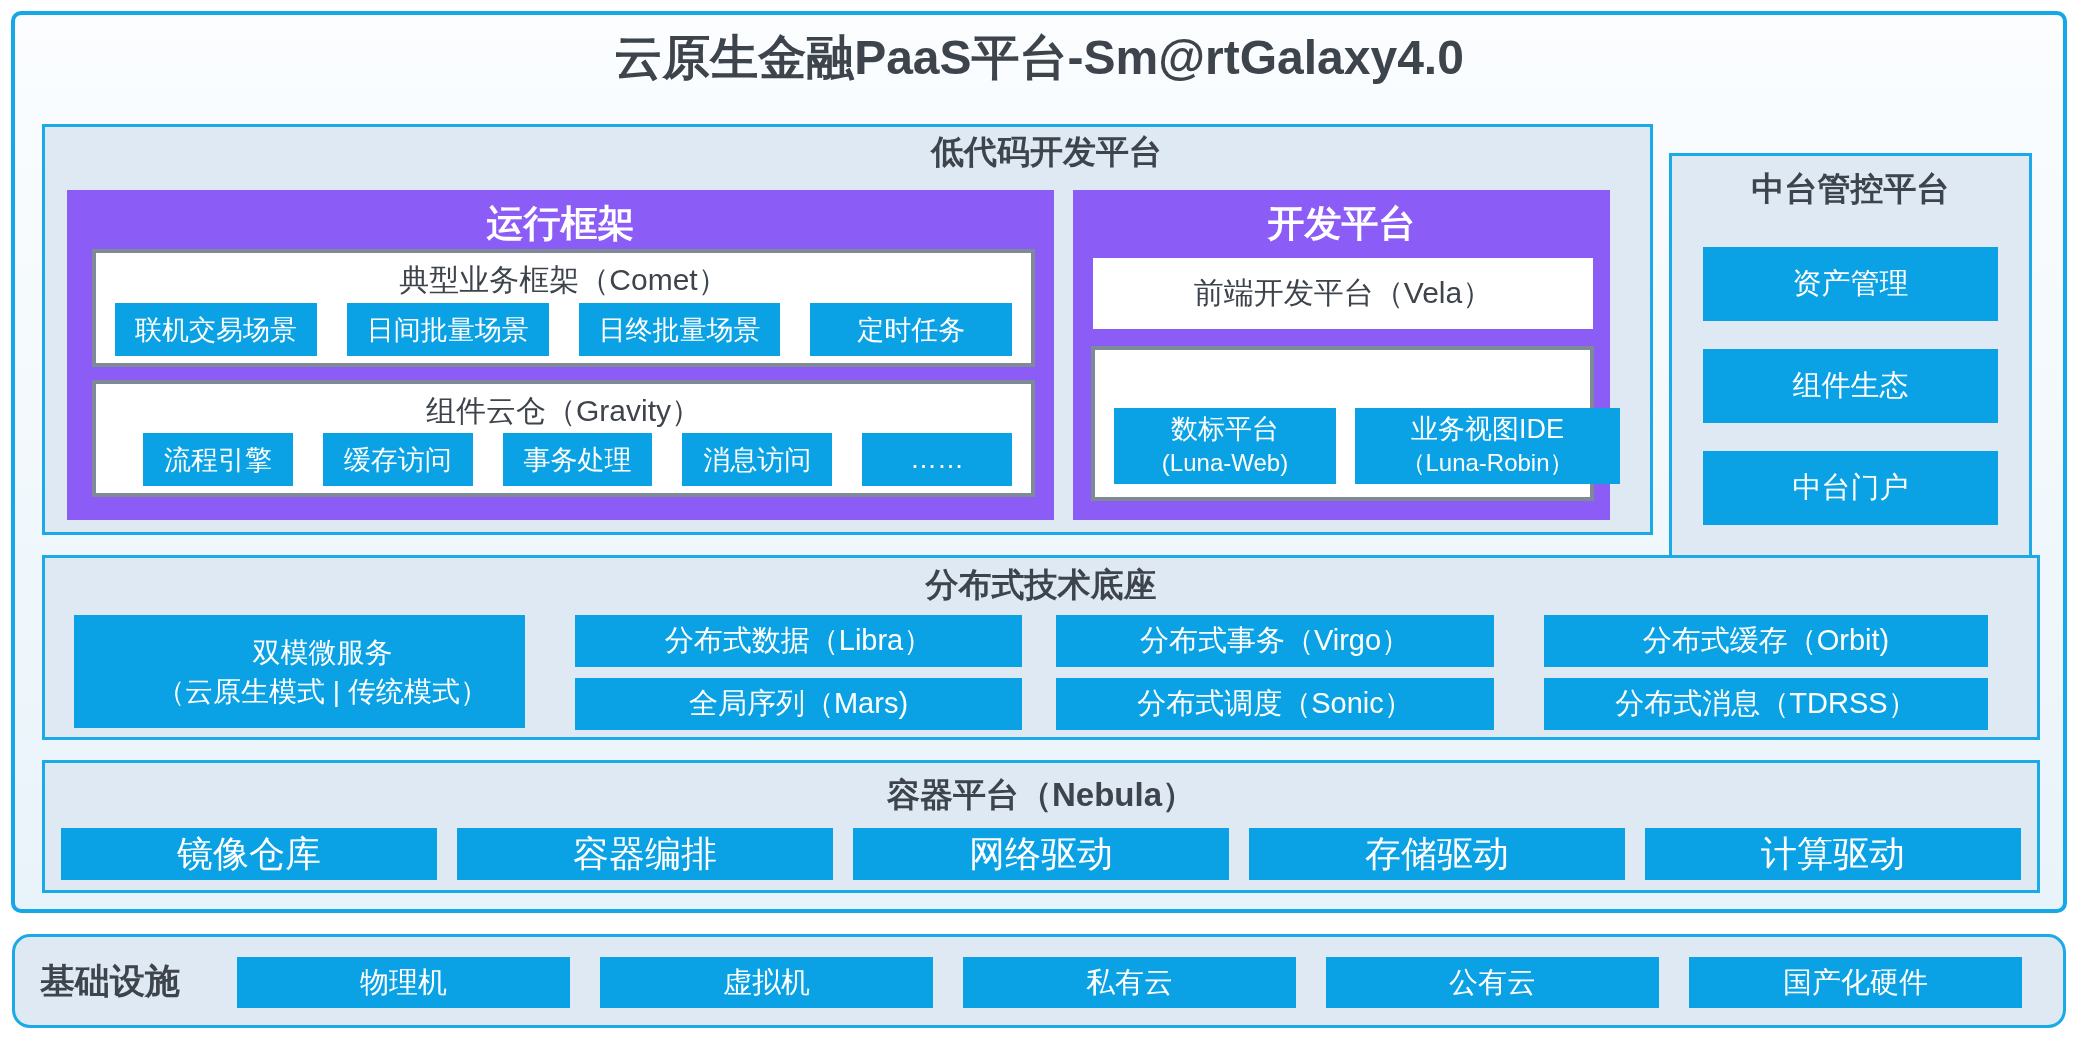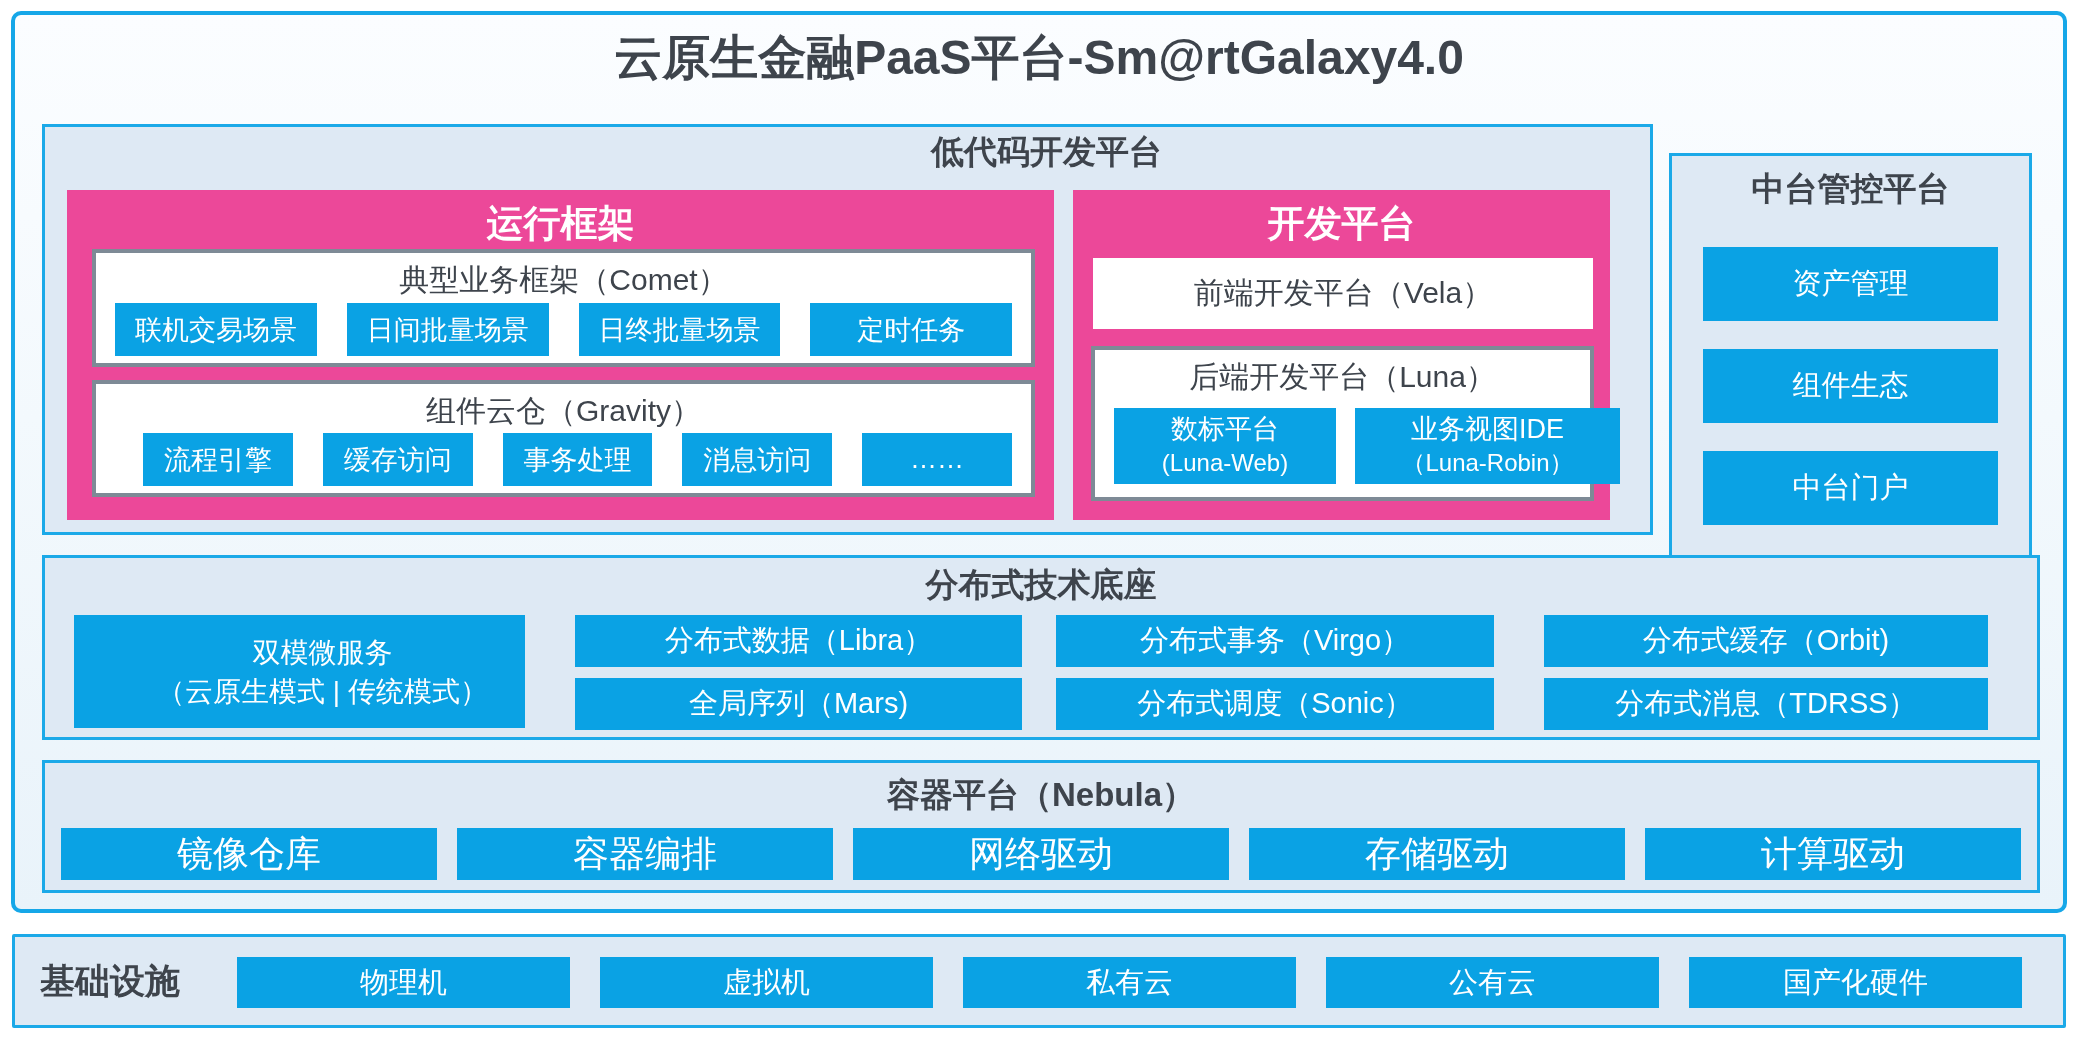--- a/index.html
+++ b/index.html
@@ -29,21 +29,21 @@
   .containers { left:27px;  top:745px; width:1998px; height:133px; }
   .panel-title {
     position:absolute; left:0; width:100%; text-align:center;
     font-weight:700; font-size:33px; line-height:38px; color:#3e444c;
   }
   .low-code  > .panel-title { top:6px; transform:translateX(199px); }
   .mid       > .panel-title { top:14px; }
   .distributed > .panel-title { top:8px; }
   .containers  > .panel-title { top:13px; }
   
-  .blue-panel { position:absolute; background:#ec4899;text-decoration:underline; }
+  .blue-panel { position:absolute; background:#8b5cf6;text-decoration:underline; }
   .runtime { left:22px;   top:63px; width:987px; height:330px; }
   .dev     { left:1028px; top:63px; width:537px; height:330px; }
   .blue-title {
     position:absolute; top:12px; left:0; width:100%; text-align:center;
     color:#ffffff; font-weight:700; font-size:37px; line-height:44px;
   }
   
   .white-box { position:absolute; background:#ffffff; box-sizing:border-box; }
   .comet  { left:25px; top:59px;  width:943px; height:118px; border:4px solid #7e8a96; }
   .gravity{ left:25px; top:190px; width:943px; height:117px; border:4px solid #7e8a96; }
@@ -78,21 +78,21 @@
   }
   .d-box { position:absolute; height:52px; font-size:29px; }
   .d-r1 { top:57px; } .d-r2 { top:120px; }
   .d-c2 { left:530px;  width:447px; }
   .d-c3 { left:1011px; width:438px; }
   .d-c4 { left:1499px; width:444px; }
   .containers-row { left:16px; right:16px; top:65px; height:52px; gap:20px; font-size:36px; }
   
   .infra {
     position:absolute; left:12px; top:934px; width:2054px; height:94px;
-    border:3px solid #1ba9e8; border-radius:2px; background:#dee9f4;
+    border:3px solid #1ba9e8; border-radius:18px; background:#dee9f4;
     box-sizing:border-box;
   }
   .infra-label {
     position:absolute; left:25px; top:0; height:100%; display:flex;
     align-items:center; font-size:35px; font-weight:700; color:#3e444c;
   }
   .infra-row { left:222px; width:1785px; top:20px; height:51px; gap:30px; font-size:29px; }
 </style>
 </head>
 <body>
@@ -129,21 +129,20 @@
           </div>
         </div>
       </div>
 
       <div class="blue-panel dev">
         <div class="blue-title">开发平台</div>
 
         <div class="white-box vela">前端开发平台（Vela）</div>
 
         <div class="white-box luna">
-          <div class="box-label">后端开发平台（Luna）</div>
           <div class="chip luna-chip c0">
             <span class="l1">数标平台</span>
             <span class="l2">(Luna-Web)</span>
           </div>
           <div class="chip luna-chip c1">
             <span class="l1">业务视图IDE</span>
             <span class="l2">（Luna-Robin）</span>
           </div>
         </div>
       </div>

